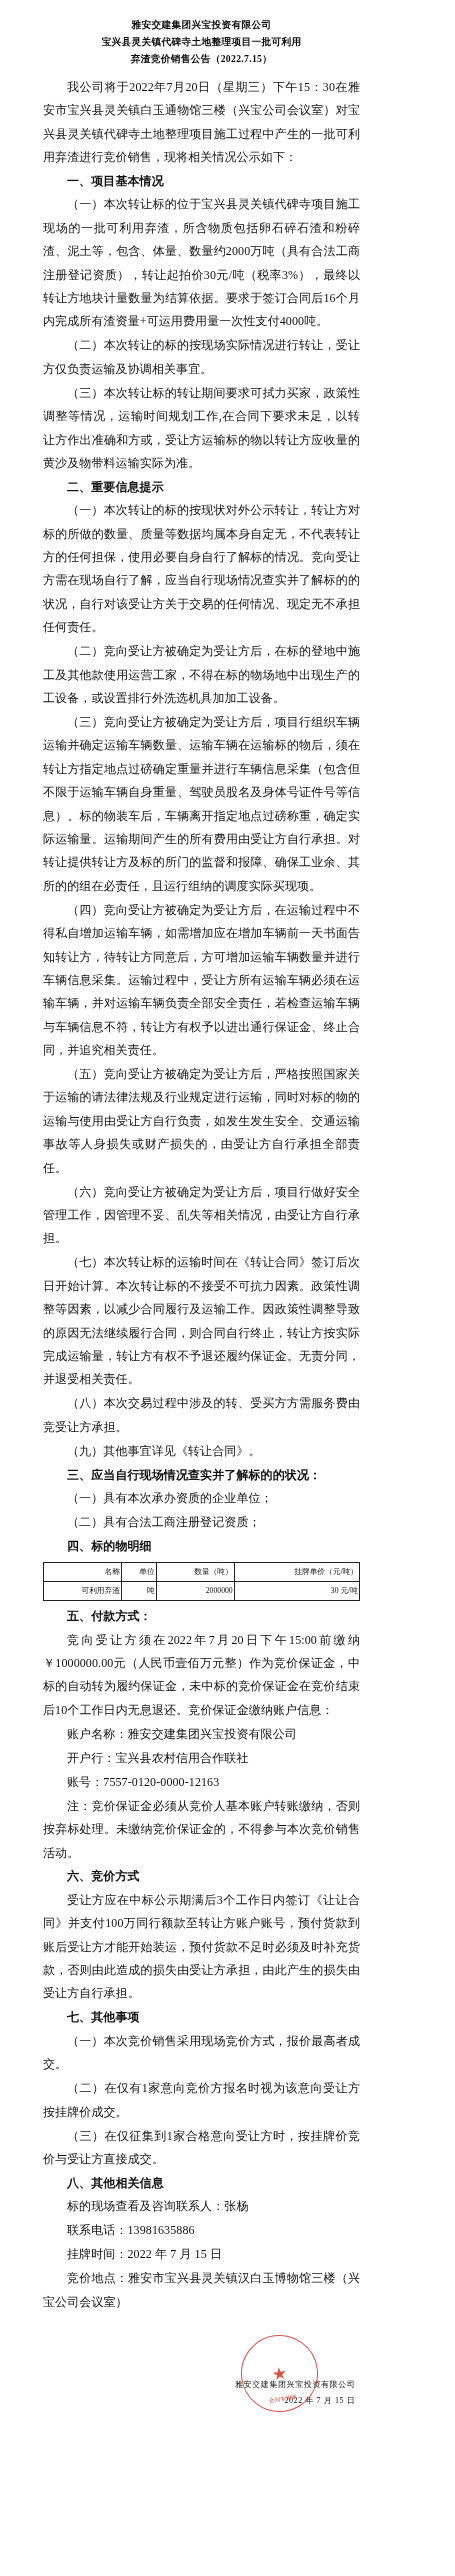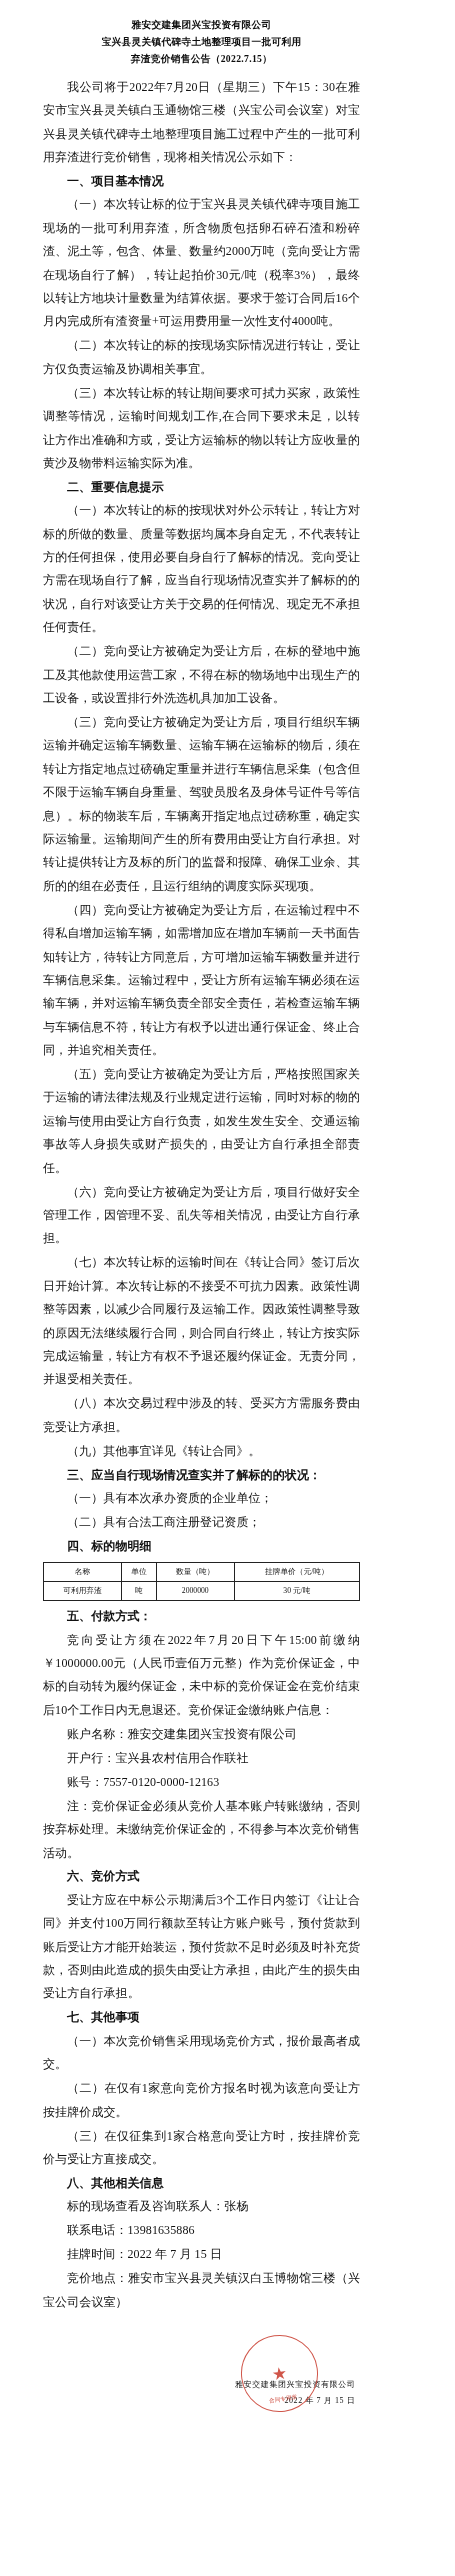--- a/index.html
+++ b/index.html
@@ -49,21 +49,21 @@
     letter-spacing: 0.1px;
   }
   table.tbl {
     border-collapse: collapse;
     width: 100%;
     margin: 3.4px 0 4.6px 0;
     font-size: 7.7px;
   }
   table.tbl th, table.tbl td {
     border: 0.6px solid #222;
-    text-align: center;
+    text-align: right;
     padding: 2.8px 1.1px;
     line-height: 1.6;
     font-weight: normal;
   }
   table.tbl th {
     font-weight: normal;
   }
   .sign-block {
     margin-top: 63px;
     text-align: right;
@@ -111,21 +111,21 @@
 <div class="page">
 
   <div class="title-block">
     <div class="title-line">雅安交建集团兴宝投资有限公司</div>
     <div class="title-line">宝兴县灵关镇代碑寺土地整理项目一批可利用</div>
     <div class="title-line">弃渣竞价销售公告（2022.7.15）</div>
   </div>
 
   <p class="para">我公司将于2022年7月20日（星期三）下午15：30在雅安市宝兴县灵关镇白玉通物馆三楼（兴宝公司会议室）对宝兴县灵关镇代碑寺土地整理项目施工过程中产生的一批可利用弃渣进行竞价销售，现将相关情况公示如下：</p>
   <p class="section-head">一、项目基本情况</p>
-  <p class="para">（一）本次转让标的位于宝兴县灵关镇代碑寺项目施工现场的一批可利用弃渣，所含物质包括卵石碎石渣和粉碎渣、泥土等，包含、体量、数量约2000万吨（竞向受让方需在现场自行了解），转让起拍价30元/吨（税率3%），最终以转让方地块计量数量为结算依据。要求于签订合同后16个月内完成所有渣资量+可运用费用量一次性支付4000吨。</p>
+  <p class="para">（一）本次转让标的位于宝兴县灵关镇代碑寺项目施工现场的一批可利用弃渣，所含物质包括卵石碎石渣和粉碎渣、泥土等，包含、体量、数量约2000万吨（具有合法工商注册登记资质），转让起拍价30元/吨（税率3%），最终以转让方地块计量数量为结算依据。要求于签订合同后16个月内完成所有渣资量+可运用费用量一次性支付4000吨。</p>
   <p class="para">（二）本次转让的标的按现场实际情况进行转让，受让方仅负责运输及协调相关事宜。</p>
   <p class="para">（三）本次转让标的转让期间要求可拭力买家，政策性调整等情况，运输时间规划工作,在合同下要求未足，以转让方作出准确和方或，受让方运输标的物以转让方应收量的黄沙及物带料运输实际为准。</p>
   <p class="section-head">二、重要信息提示</p>
   <p class="para">（一）本次转让的标的按现状对外公示转让，转让方对标的所做的数量、质量等数据均属本身自定无，不代表转让方的任何担保，使用必要自身自行了解标的情况。竞向受让方需在现场自行了解，应当自行现场情况查实并了解标的的状况，自行对该受让方关于交易的任何情况、现定无不承担任何责任。</p>
   <p class="para">（二）竞向受让方被确定为受让方后，在标的登地中施工及其他款使用运营工家，不得在标的物场地中出现生产的工设备，或设置排行外洗选机具加加工设备。</p>
   <p class="para">（三）竞向受让方被确定为受让方后，项目行组织车辆运输并确定运输车辆数量、运输车辆在运输标的物后，须在转让方指定地点过磅确定重量并进行车辆信息采集（包含但不限于运输车辆自身重量、驾驶员股名及身体号证件号等信息）。标的物装车后，车辆离开指定地点过磅称重，确定实际运输量。运输期间产生的所有费用由受让方自行承担。对转让提供转让方及标的所门的监督和报障、确保工业余、其所的的组在必责任，且运行组纳的调度实际买现项。</p>
   <p class="para">（四）竞向受让方被确定为受让方后，在运输过程中不得私自增加运输车辆，如需增加应在增加车辆前一天书面告知转让方，待转让方同意后，方可增加运输车辆数量并进行车辆信息采集。运输过程中，受让方所有运输车辆必须在运输车辆，并对运输车辆负责全部安全责任，若检查运输车辆与车辆信息不符，转让方有权予以进出通行保证金、终止合同，并追究相关责任。</p>
   <p class="para">（五）竞向受让方被确定为受让方后，严格按照国家关于运输的请法律法规及行业规定进行运输，同时对标的物的运输与使用由受让方自行负责，如发生发生安全、交通运输事故等人身损失或财产损失的，由受让方自行承担全部责任。</p>
   <p class="para">（六）竞向受让方被确定为受让方后，项目行做好安全管理工作，因管理不妥、乱失等相关情况，由受让方自行承担。</p>
   <p class="para">（七）本次转让标的运输时间在《转让合同》签订后次日开始计算。本次转让标的不接受不可抗力因素。政策性调整等因素，以减少合同履行及运输工作。因政策性调整导致的原因无法继续履行合同，则合同自行终止，转让方按实际完成运输量，转让方有权不予退还履约保证金。无责分同，并退受相关责任。</p>

